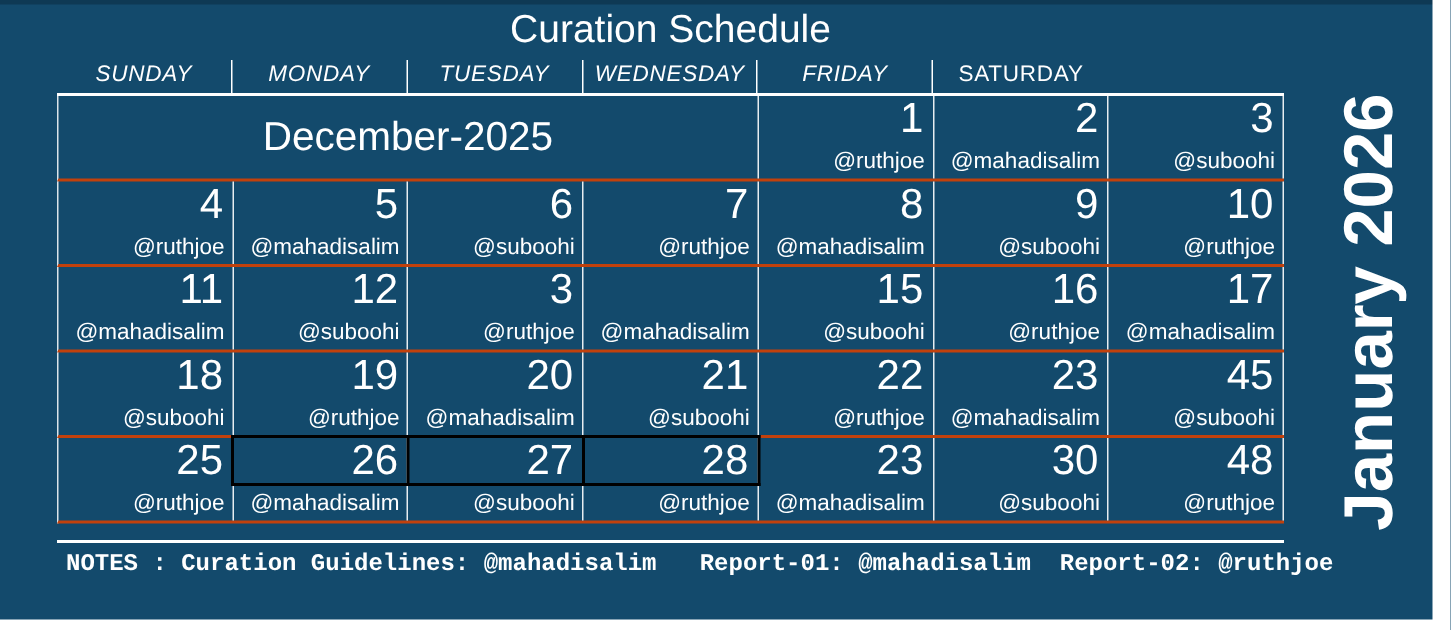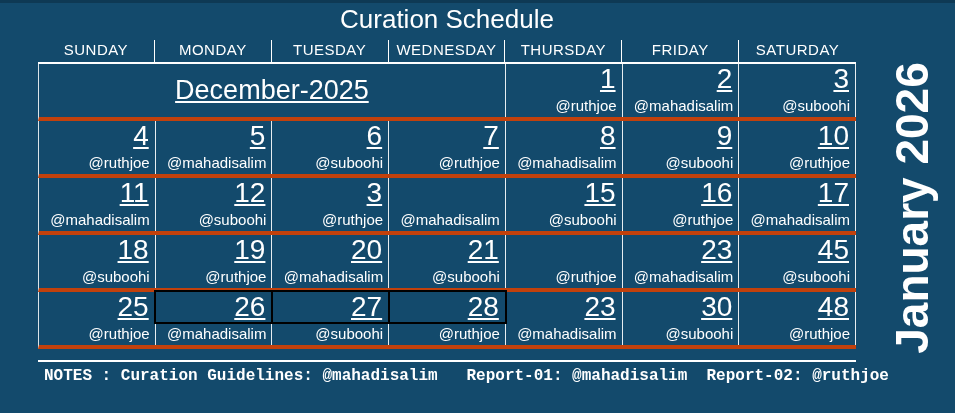--- a/index.html
+++ b/index.html
@@ -8,25 +8,25 @@
   .slide-top-edge{position:absolute;top:0;left:0;width:100%;height:3px;background:rgba(0,0,0,0.22);}
 
   .title{position:absolute;top:4px;left:38px;width:818px;text-align:center;
          font-size:26px;line-height:30px;color:#ffffff;}
 
   .cal{position:absolute;left:38px;top:40px;width:818px;}
 
   .weekday-header{display:grid;grid-template-columns:repeat(7,1fr);
                   border-bottom:2px solid #ffffff;height:22px;}
   .weekday{font-size:15px;line-height:20px;text-align:center;letter-spacing:0.5px;}
-  .weekday:not(:last-child){border-right:1.5px solid #ffffff;}
+  .weekday:not(:last-child){border-right:1.5px solid #ffffff;font-style:italic;}
 
   .week-row{display:grid;grid-template-columns:repeat(7,1fr);
             height:57px;box-sizing:border-box;
-            border-bottom:4px solid #c2410c;border-left:1.5px solid rgba(255,255,255,0.85);text-decoration:underline;}
+            border-bottom:2px solid #c2410c;border-left:1.5px solid rgba(255,255,255,0.85);}
   .cell{position:relative;border-right:1.5px solid rgba(255,255,255,0.9);box-sizing:border-box;}
   .month-cell{grid-column:span 4;display:flex;align-items:center;justify-content:center;
               font-size:27px;border-right:1.5px solid rgba(255,255,255,0.9);box-sizing:border-box;}
   .num{text-align:right;padding:0 6px 0 0;font-size:28px;line-height:30px;}
   .user{position:absolute;right:5px;bottom:3px;font-size:15px;line-height:17px;white-space:nowrap;}
 
   
   .hl::before{content:"";position:absolute;z-index:2;left:-1px;right:-2px;top:-2px;height:30px;
               border-top:2.5px solid #000000;border-bottom:2.5px solid #000000;
               border-right:2.5px solid #000000;pointer-events:none;}
@@ -49,21 +49,20 @@
   <div class="slide-top-edge"></div>
 
   <div class="title">Curation Schedule</div>
 
   <div class="cal">
     <div class="weekday-header">
         <div class="weekday">SUNDAY</div>
         <div class="weekday">MONDAY</div>
         <div class="weekday">TUESDAY</div>
         <div class="weekday">WEDNESDAY</div>
-        <div class="weekday">THURSDAY</div>
         <div class="weekday">FRIDAY</div>
         <div class="weekday">SATURDAY</div>
       </div>
     <div>
         <div class="week-row">
           <div class="month-cell">December-2025</div>
           <div class="cell">
             <div class="num">1</div>
             <div class="user">@ruthjoe</div>
           </div>
@@ -146,20 +145,21 @@
           </div>
           <div class="cell">
             <div class="num">20</div>
             <div class="user">@mahadisalim</div>
           </div>
           <div class="cell">
             <div class="num">21</div>
             <div class="user">@suboohi</div>
           </div>
           <div class="cell">
+            <div class="num">22</div>
             <div class="user">@ruthjoe</div>
           </div>
           <div class="cell">
             <div class="num">23</div>
             <div class="user">@mahadisalim</div>
           </div>
           <div class="cell">
             <div class="num">45</div>
             <div class="user">@suboohi</div>
           </div>

